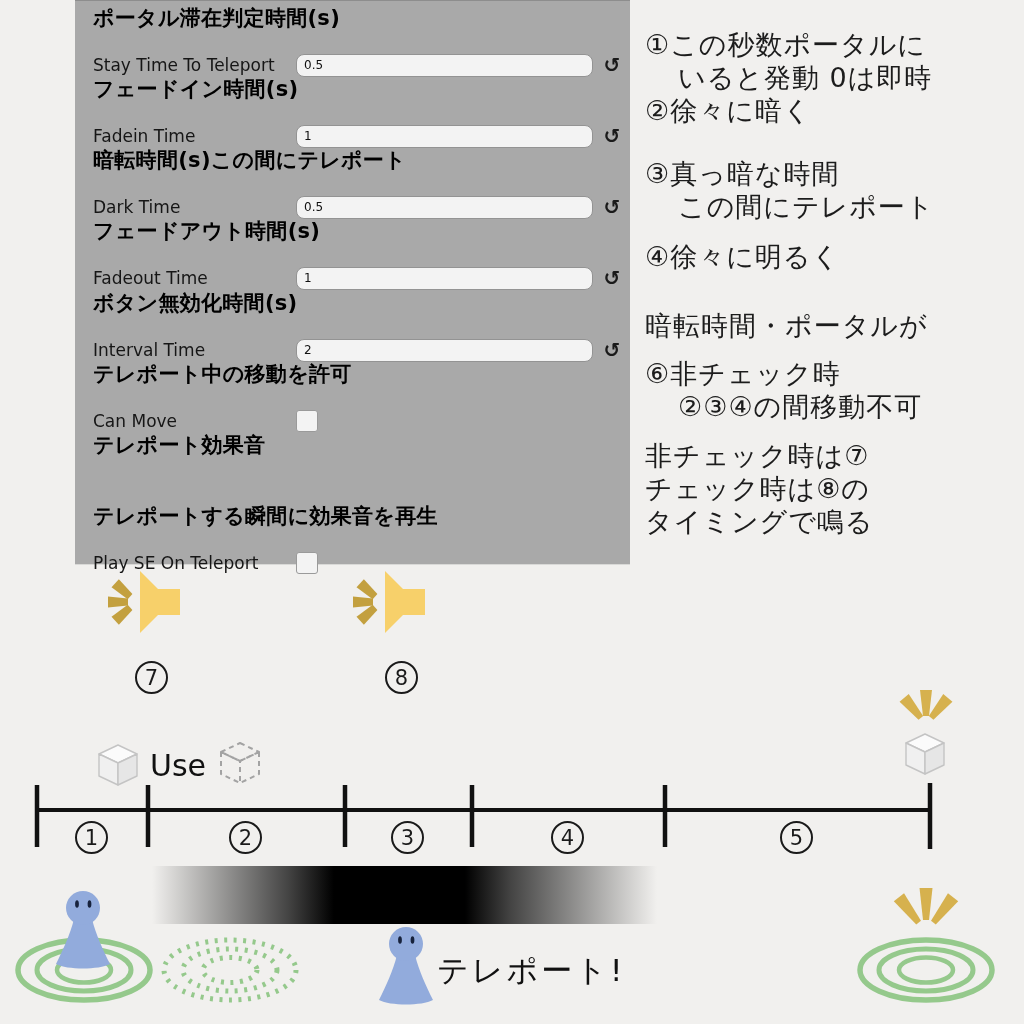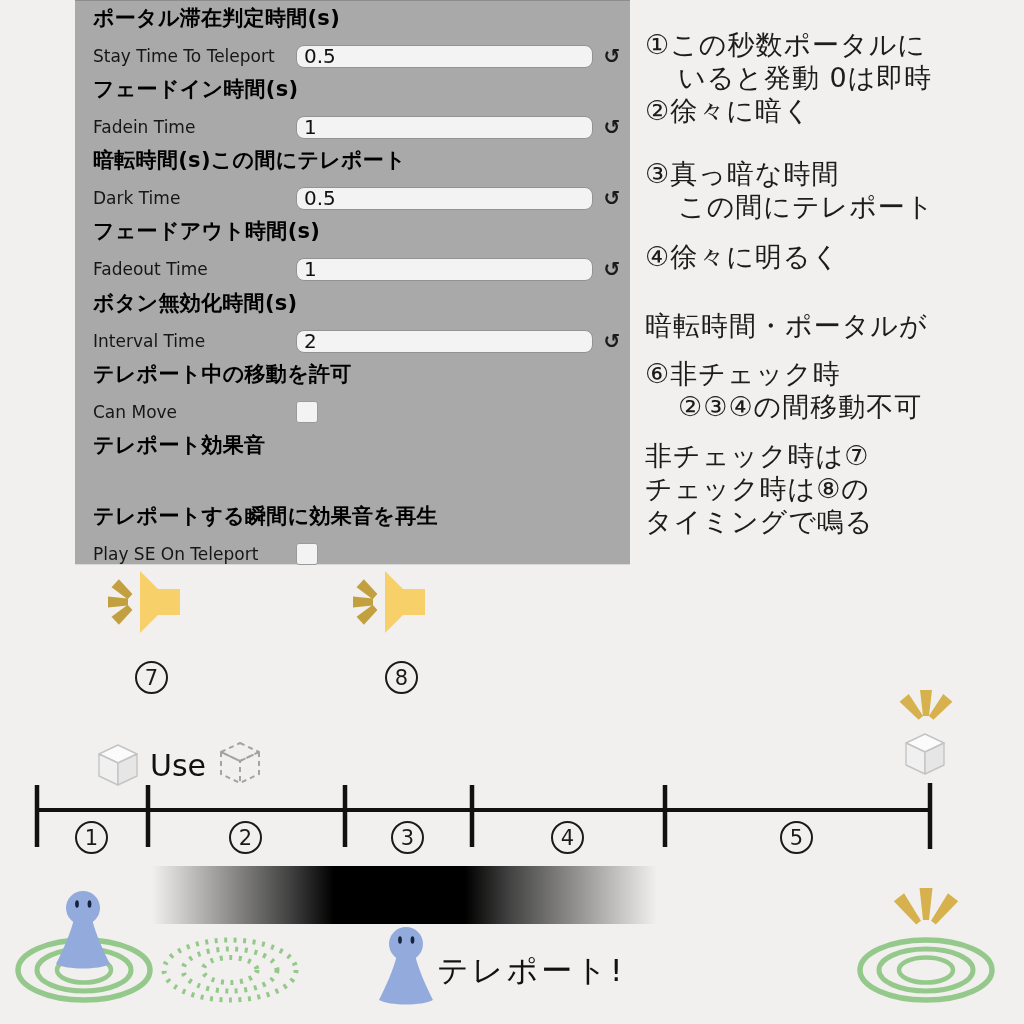--- a/index.html
+++ b/index.html
@@ -4,25 +4,25 @@
 <style>
   html,body{margin:0;padding:0;background:#e5e5e3;}
   .stage{position:relative;width:1024px;height:1024px;background:#f1f0ee;overflow:hidden;
          font-family:"DejaVu Sans","Liberation Sans",sans-serif;color:#141414;}
 
   
   .panel{position:absolute;left:75px;top:0;width:555px;height:563px;background:#a9a9a9;
          border-top:1px solid #8d8d8d;box-shadow:0 1px 0 #d9d9d7;}
   .iblock{position:absolute;left:18px;right:8px;}
   .ihdr{font-size:21px;font-weight:bold;color:#000;line-height:22px;letter-spacing:.3px;}
-  .ictl{position:relative;height:23px;margin-top:16px;}
+  .ictl{position:relative;height:23px;margin-top:25px;}
   .ilbl{position:absolute;left:0;top:0;font-size:17px;line-height:23px;color:#161616;}
   .tfield{position:absolute;left:203px;top:0;width:297px;height:23px;background:#f3f3f3;
           border:1px solid #939393;border-radius:8px;box-sizing:border-box;
-          font-size:20px;line-height:21px;padding-left:7px;color:#111;}
+          font-size:12px;line-height:21px;padding-left:7px;color:#111;}
   .undo{position:absolute;left:506px;top:-1px;width:26px;height:25px;font-size:20px;
         font-weight:bold;color:#1a1a1a;text-align:center;cursor:pointer;}
   .cbox{position:absolute;left:203px;top:0;width:22px;height:22px;background:#f3f3f3;
         border:1px solid #9a9a9a;border-radius:3px;box-sizing:border-box;}
   .objfield{position:absolute;left:203px;top:0;width:322px;height:23px;background:#ececec;
             border:1px solid #939393;border-radius:3px;box-sizing:border-box;
             display:flex;align-items:center;font-size:16px;color:#1c1c1c;}
   .objnote{color:#c08f2a;font-size:14px;padding:0 4px 0 5px;}
   .objtext{flex:1;line-height:21px;}
   .objpick{width:25px;text-align:center;border-left:1px solid #b3b3b3;background:#e3e3e3;

